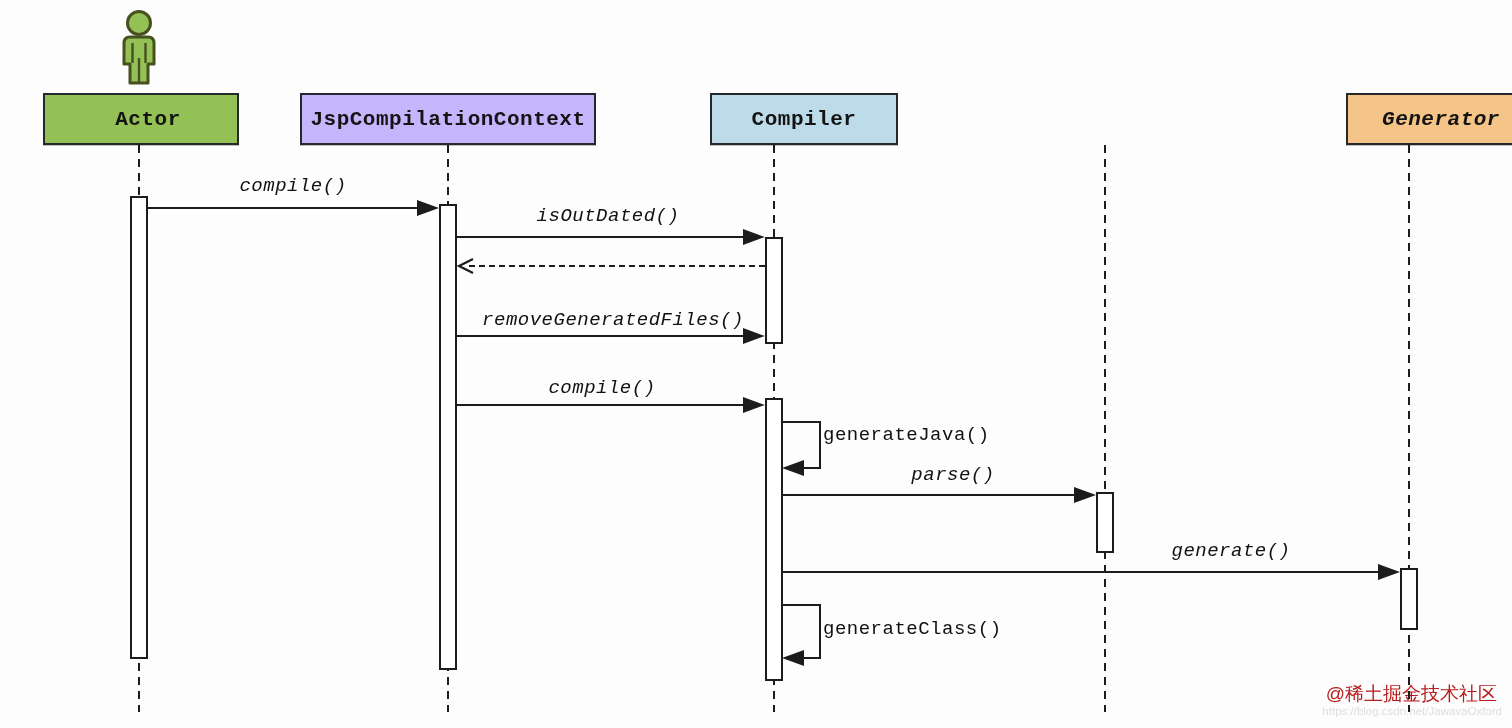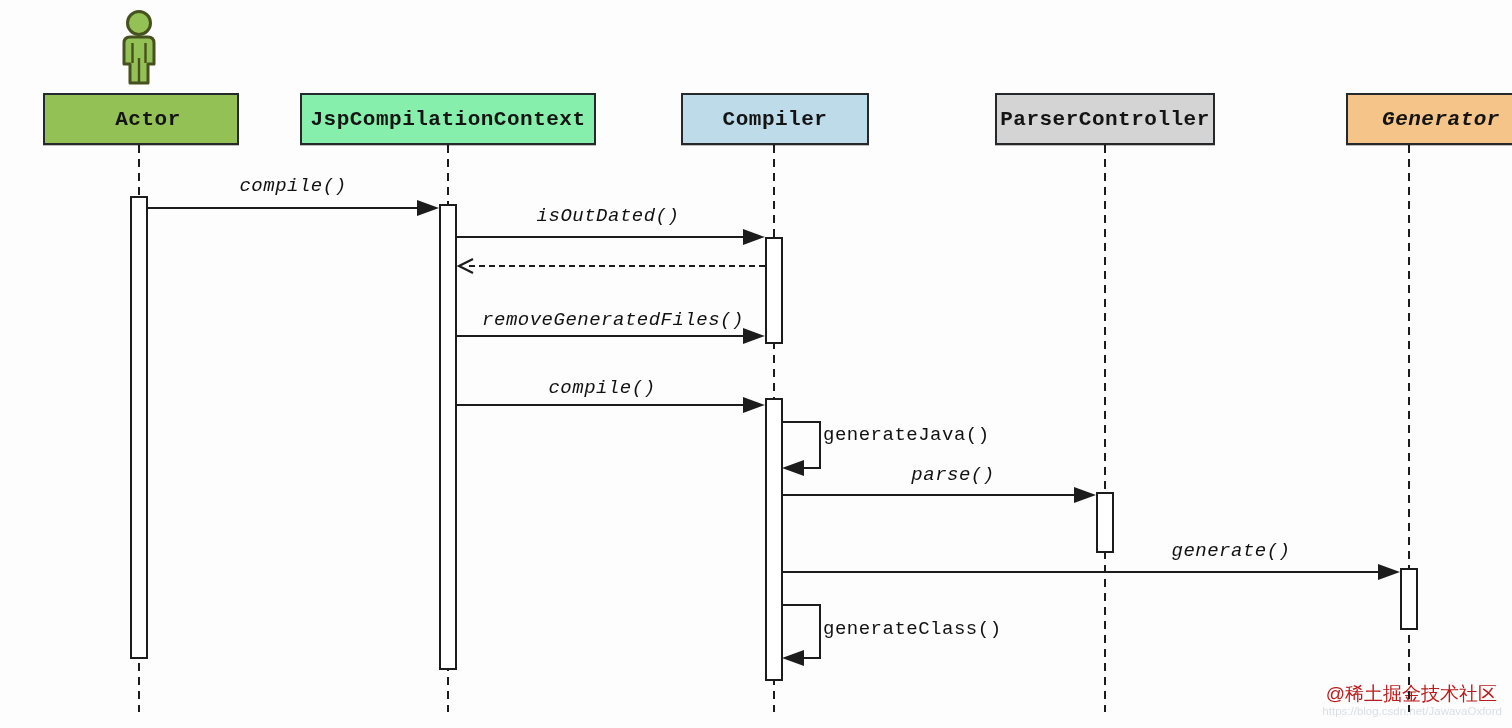--- a/index.html
+++ b/index.html
@@ -50,28 +50,25 @@
     <div class="pbox" style="left: 43px; top: 93px; width: 196px; height: 52px; background: rgb(148, 193, 85); z-index: 3; padding-left: 14px;">
       <span>Actor</span>
     </div>
     <div class="actor-figure" style="left: 107px; top: 8px; z-index: 3; position: absolute;"><svg width="64" height="80" viewBox="0 0 64 80">
         <circle cx="32" cy="15" r="11.5" fill="#94c155" stroke="#47511f" stroke-width="3"></circle>
         <path d="M17 35 Q17 29 23 29 L41 29 Q47 29 47 35 L47 56 L41 56 L41 75 L23 75 L23 56 L17 56 Z" fill="#94c155" stroke="#47511f" stroke-width="3" stroke-linejoin="round"></path>
         <line x1="25.5" y1="35" x2="25.5" y2="55" stroke="#47511f" stroke-width="2.4"></line>
         <line x1="38.5" y1="35" x2="38.5" y2="55" stroke="#47511f" stroke-width="2.4"></line>
         <line x1="32" y1="50" x2="32" y2="74" stroke="#47511f" stroke-width="2.4"></line>
       </svg></div>
-    <div class="pbox" style="left: 300px; top: 93px; width: 296px; height: 52px; background: #86efac; z-index: 3;">
+    <div class="pbox" style="left: 300px; top: 93px; width: 296px; height: 52px; background: #c4b5fd; z-index: 3;">
       <span>JspCompilationContext</span>
     </div>
-    <div class="pbox" style="left: 681px; top: 93px; width: 188px; height: 52px; background: rgb(190, 219, 233); z-index: 3;">
+    <div class="pbox" style="left: 710px; top: 93px; width: 188px; height: 52px; background: rgb(190, 219, 233); z-index: 3;">
       <span>Compiler</span>
-    </div>
-    <div class="pbox" style="left: 995px; top: 93px; width: 220px; height: 52px; background: rgb(212, 212, 212); z-index: 3;">
-      <span>ParserController</span>
     </div>
     <div class="pbox" style="left: 1346px; top: 93px; width: 190px; height: 52px; background: rgb(244, 196, 136); z-index: 3; font-style: italic;">
       <span>Generator</span>
     </div>
     <div class="hline" style="left: 148px; width: 287px; top: 207px; z-index: 4;"></div>
     <div class="arrow-r" style="left: 417px; top: 200px; z-index: 4;"></div>
     <div class="msg-label centered" style="left: 293px; top: 175px; z-index: 5;">compile()</div>
     <div class="hline" style="left: 457px; width: 304px; top: 236px; z-index: 4;"></div>
     <div class="arrow-r" style="left: 743px; top: 229px; z-index: 4;"></div>
     <div class="msg-label centered" style="left: 608px; top: 205px; z-index: 5;">isOutDated()</div>

